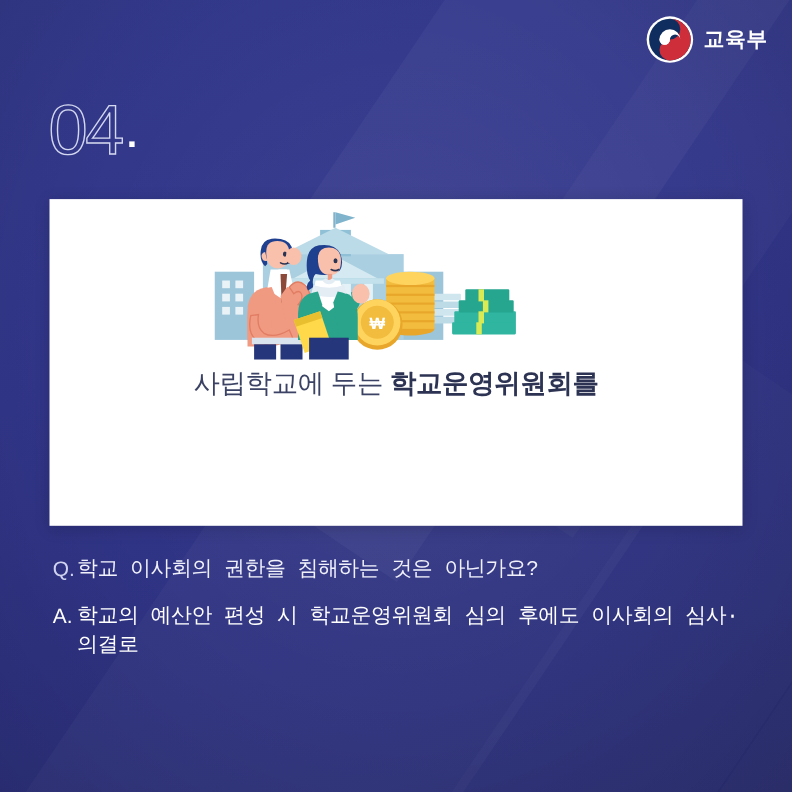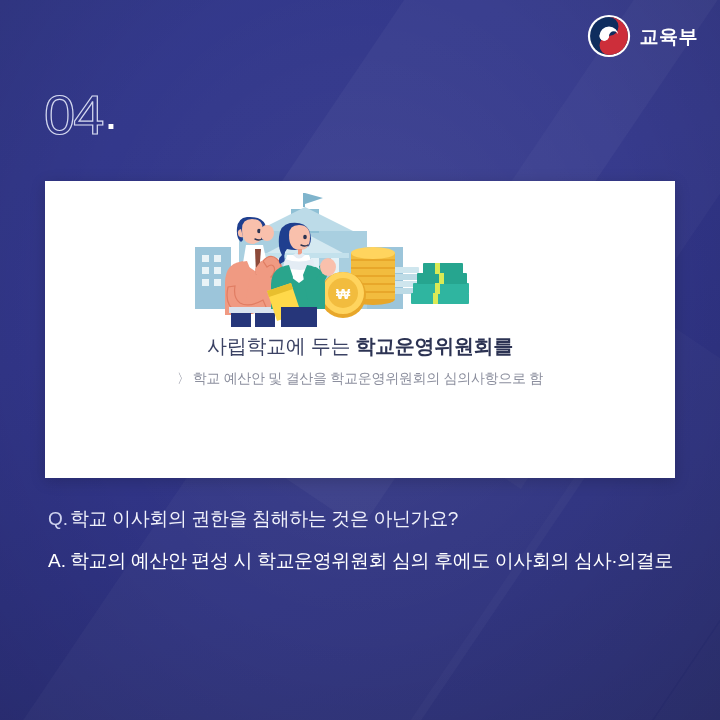--- a/index.html
+++ b/index.html
@@ -58,21 +58,21 @@
     color:#ffffff; font-size:19px; font-weight:bold;
     letter-spacing:.5px; line-height:1;
   }
 
   
   .headline{
     position:absolute; left:44px; top:92px;
     display:flex; align-items:flex-end; width:660px;
   }
   .num04{
-    font-size:56px; line-height:.82; font-weight:300;
+    font-size:64px; line-height:.82; font-weight:300;
     color:transparent;
     -webkit-text-stroke:1.2px rgba(226,230,248,.92);
     letter-spacing:-2px;
     font-family:"Liberation Sans", sans-serif;
     padding-right:2px;
   }
   .num-dot{
     color:#ffffff; font-size:34px; font-weight:bold;
     line-height:1; padding:0 8px 4px 2px;
   }
@@ -90,40 +90,41 @@
     background:#ffffff;
     box-shadow:0 3px 14px rgba(0,0,0,.18);
   }
   .illus{
     position:relative; width:100%; height:150px;
   }
   .illus svg{ position:absolute; left:50%; top:6px; transform:translateX(-50%); }
 
   .card-body{ text-align:center; padding:0 16px; }
   .card-line{
-    color:#3b4264; font-size:20px; line-height:1.5;
+    color:#3b4264; font-size:24px; line-height:1.5;
     letter-spacing:-.3px;
   }
   .card-line b{ font-weight:bold; color:#2c3353; }
   .card-sub{
     margin-top:9px; color:#8c8f9e; font-size:14px;
     letter-spacing:-.3px;
   }
   .chev{ font-size:13px; padding-right:3px; }
 
   
   .qa{ position:absolute; left:48px; top:505px; width:640px; }
   .qa-row{ display:flex; align-items:flex-start; margin-bottom:14px; }
   .qa-mark{
     color:#cfd3ef; font-size:19px; line-height:1.45;
     width:22px; flex:none; font-weight:400;
   }
   .qa-text{
     color:#f0f1fb; font-size:19px; line-height:1.45;
     letter-spacing:-.4px;
+    font-family:Liberation Mono, monospace;
   }
   .qa-a .qa-mark{ color:#ffffff; }
   .qa-a .qa-text{ color:#ffffff; }
 </style>
 </head>
 <body>
 
 <div id="stage">
 
   <div class="bg-base"></div>
@@ -272,23 +273,20 @@
           <polygon points="72,104 96,96 98,102 74,110" fill="#e8bf2e"></polygon>
           <rect x="86" y="120" width="36" height="20" fill="#26367a"></rect>
         </g>
       </svg>
     </div>
 
     <div class="card-body">
       <div class="card-line">
         <span>사립학교에 두는 </span><b>학교운영위원회를</b>
       </div>
-      <div class="card-sub">
-        <span class="chev">〉</span><span>학교 예산안 및 결산을 학교운영위원회의 심의사항으로 함</span>
-      </div>
     </div>
   </div>
 
   <div class="qa">
     <div class="qa-row qa-q">
       <span class="qa-mark">Q.</span>
       <span class="qa-text">학교 이사회의 권한을 침해하는 것은 아닌가요?</span>
     </div>
     <div class="qa-row qa-a">
       <span class="qa-mark">A.</span>

